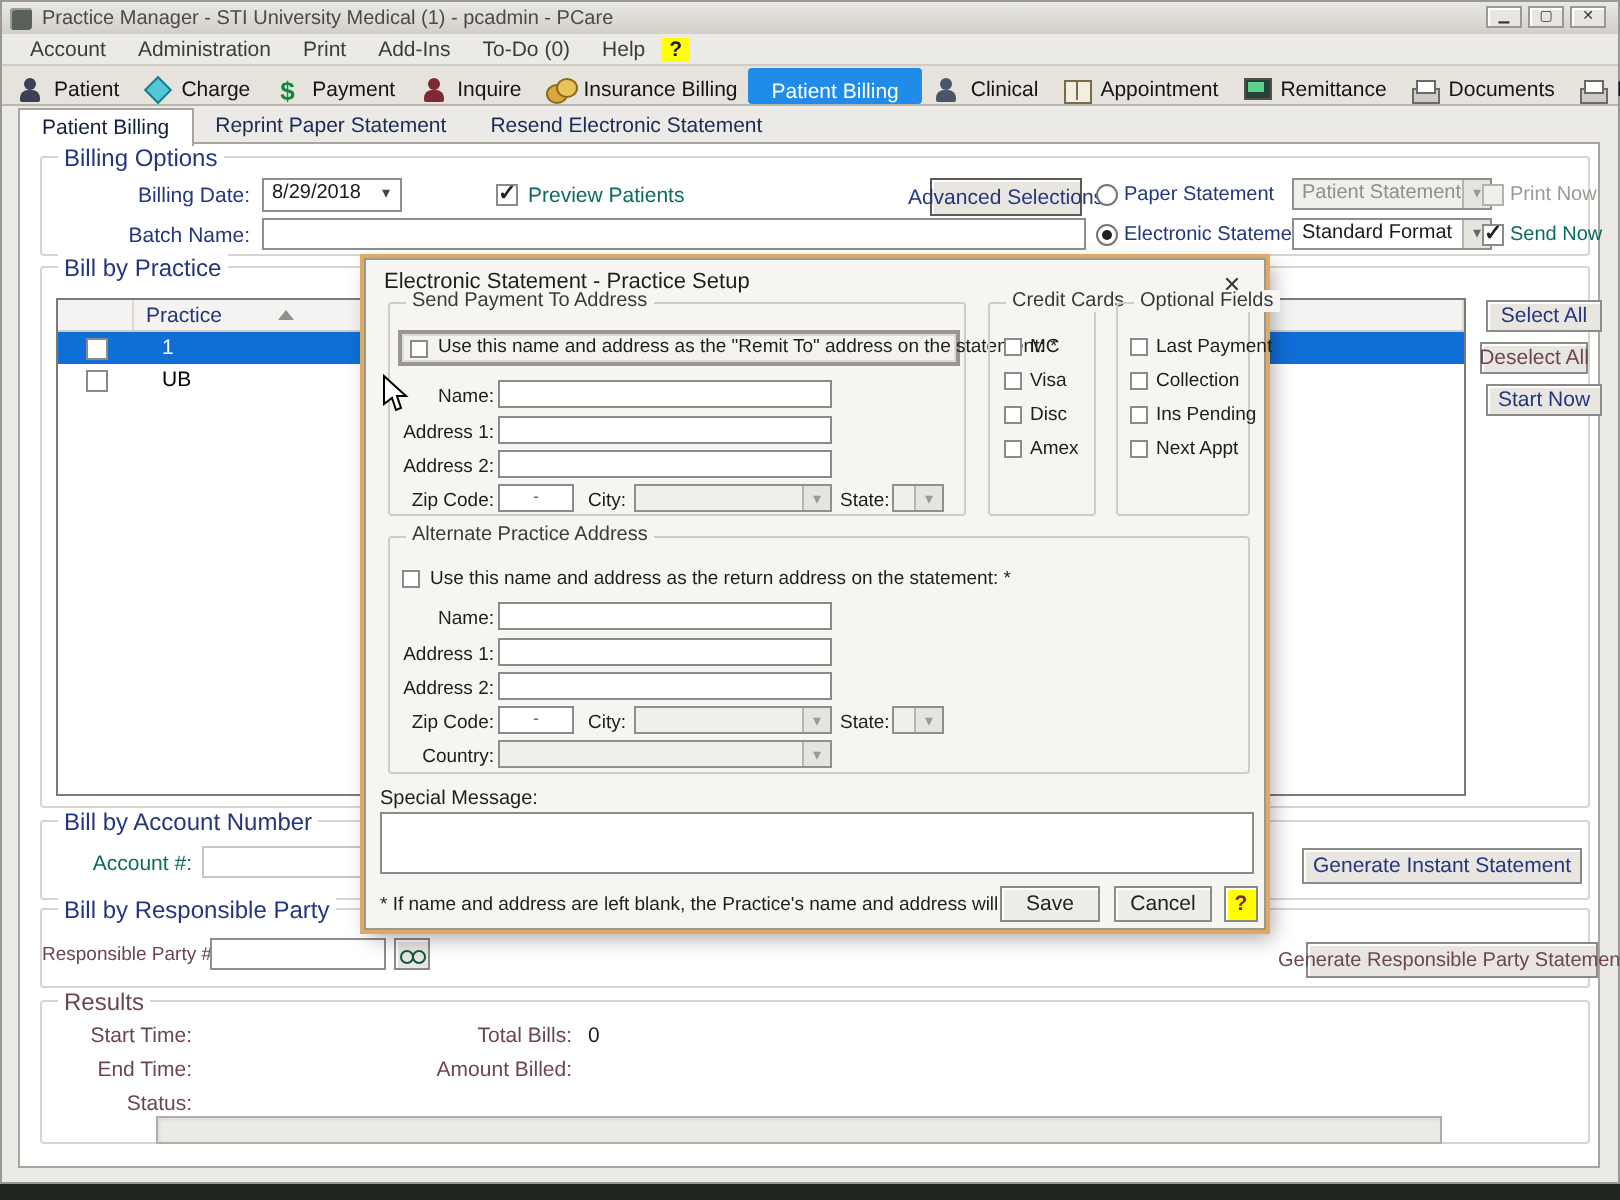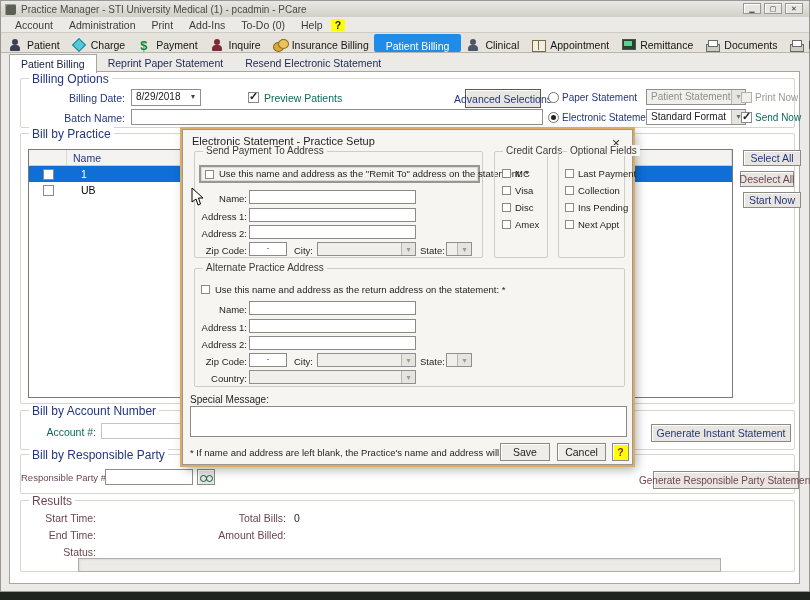--- a/index.html
+++ b/index.html
@@ -245,20 +245,24 @@
       <span class="lbl t" style="left:734px; top:33px; font-size:10px;">Send Now</span>
       <span class="lbl right" style="left:20px; top:33px; width:84px;">Batch Name:</span>
       <span class="inp" style="left:110px; top:30px; width:412px; height:16px;"></span>
     </div>
 
     <div class="grp" style="left:10px; top:61px; width:775px; height:271px;">
       <span class="cap">Bill by Practice</span>
       <div class="ptable" style="left:7px; top:15px;">
         <div class="trow thead">
           <span class="tc tc0"></span>
+          <span class="tc tc1">
+              <span>Practice</span>
+              <span class="sort-asc"></span>
+            </span>
           <span class="tc tc2">Name</span>
         </div>
         <div class="trow sel">
           <span class="tc0" style="display:flex;justify-content:center;width:38px;flex:none;">
               <span class="rcb"></span>
             </span>
           <span class="tc1" style="padding-left:14px;">1</span>
           <span class="tc2 name-t">STI University Medical</span>
         </div>
         <div class="trow">

